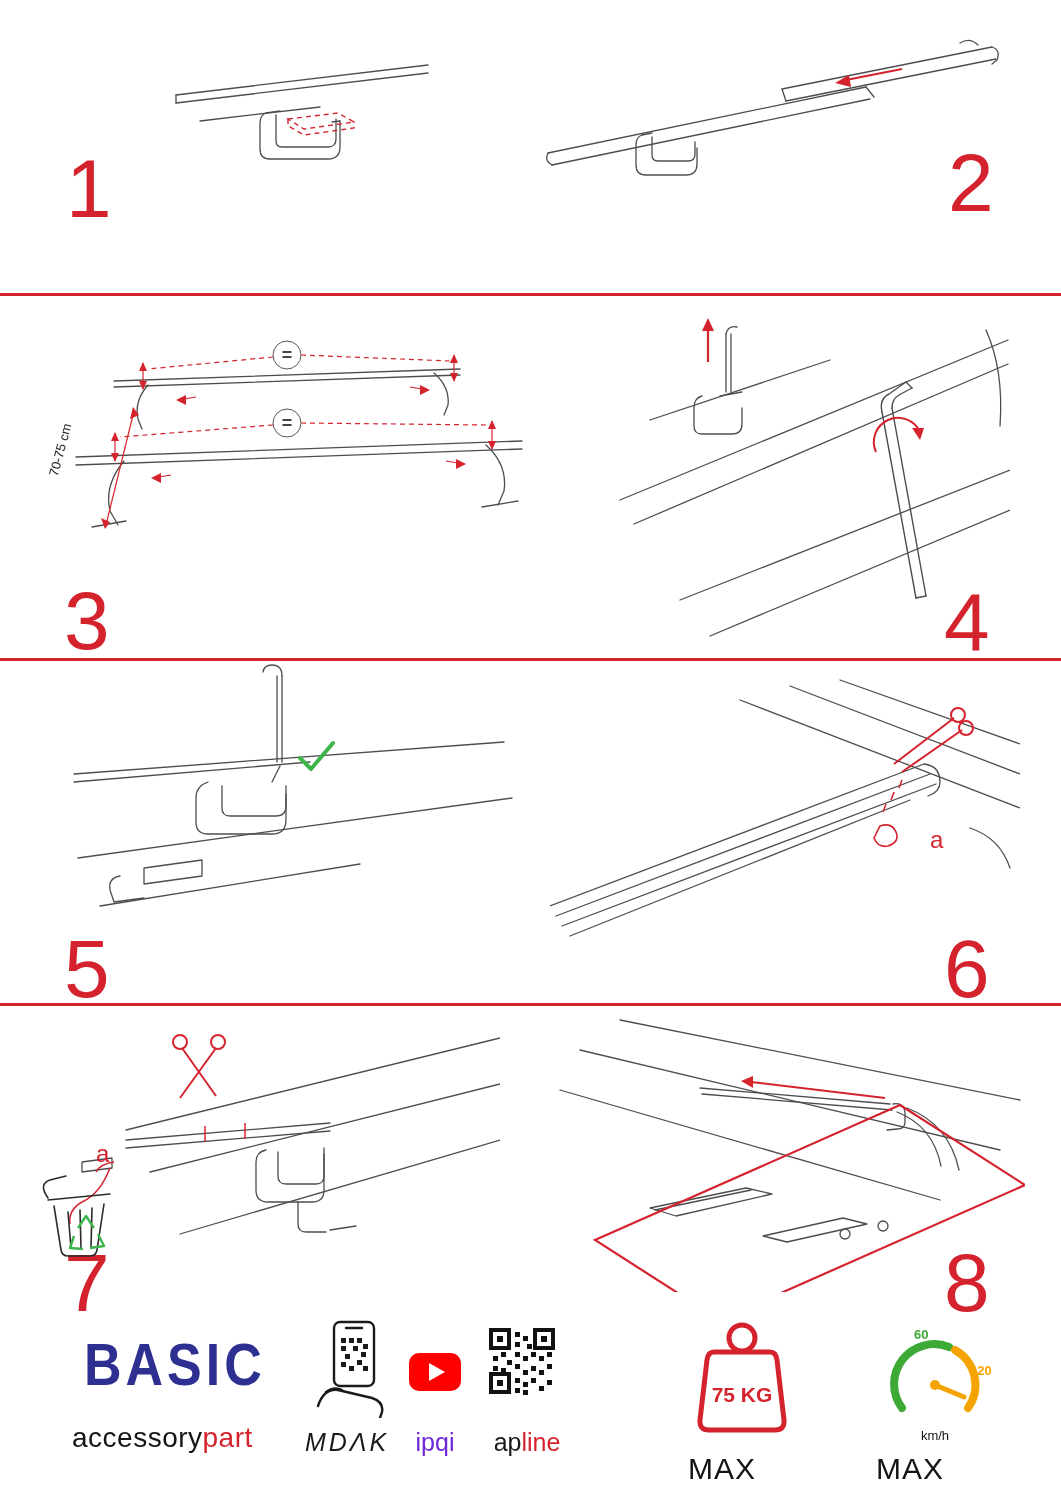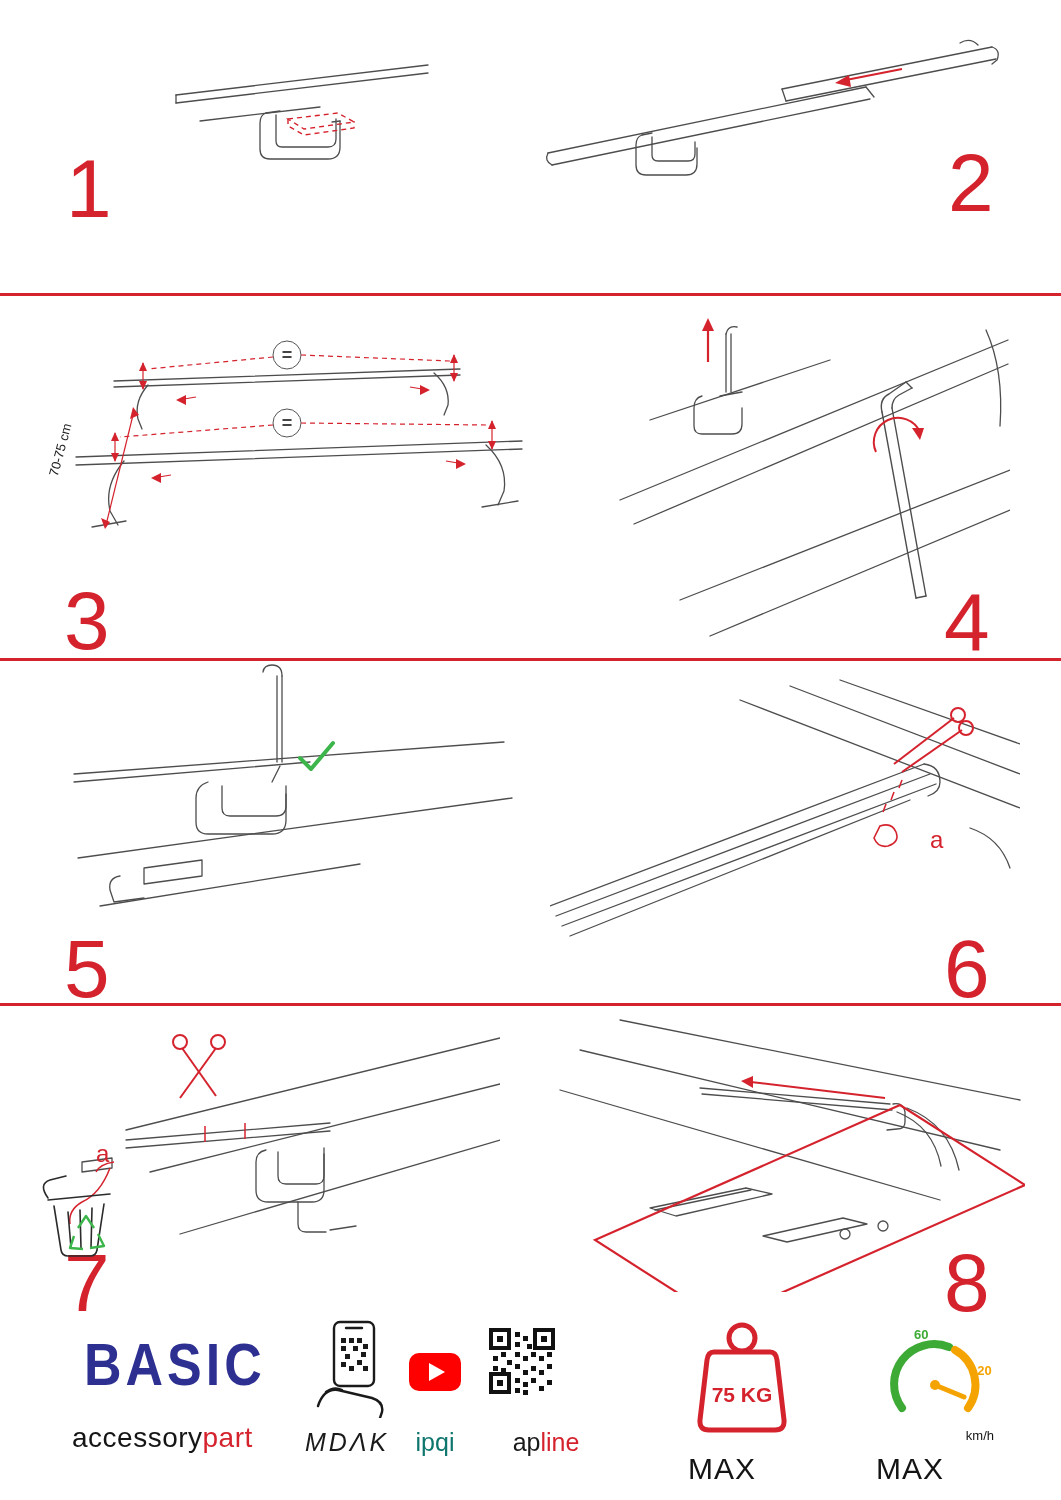--- a/index.html
+++ b/index.html
@@ -11,26 +11,26 @@
   .dim-label{position:absolute;left:46px;top:474px;font-size:13px;color:#222;
              transform:rotate(-75deg);transform-origin:0 0;white-space:nowrap;}
   .brand-basic{position:absolute;left:84px;top:1330px;font-size:52px;font-weight:700;
                color:#2d3091;letter-spacing:4px;display:inline-block;
                transform:scaleY(1.15);transform-origin:0 0;}
   .brand-sub{position:absolute;left:72px;top:1422px;font-size:28px;font-weight:400;
              color:#151515;letter-spacing:.5px;}
   .red-text{color:#d5232e;}
   .partner{position:absolute;font-size:25px;color:#1a1a1a;text-align:center;}
   #mdak{left:292px;top:1428px;width:110px;letter-spacing:3px;font-style:italic;}
-  #ipqi{left:400px;top:1428px;width:70px;color:#0f766e;}
-  #apline{left:498px;top:1428px;width:96px;}
+  #ipqi{left:400px;top:1428px;width:70px;color:#6d28d9;}
+  #apline{left:479px;top:1428px;width:96px;}
   .max-label{position:absolute;font-size:30px;color:#141414;letter-spacing:1px;}
   #weight-max{left:688px;top:1452px;width:110px;}
   #speed-max{left:876px;top:1452px;width:118px;}
-  .kmh{position:absolute;left:876px;top:1428px;width:118px;font-size:13px;color:#141414;text-align:right;}
+  .kmh{position:absolute;left:876px;top:1428px;width:118px;font-size:13px;color:#141414;text-align:center;}
   svg{display:block;}
 </style>
 </head>
 <body>
 
 <div class="page">
 
   <div class="step-num" style="left:66px;top:148px;">1</div>
   <div class="step-num" style="left:948px;top:142px;">2</div>
 

